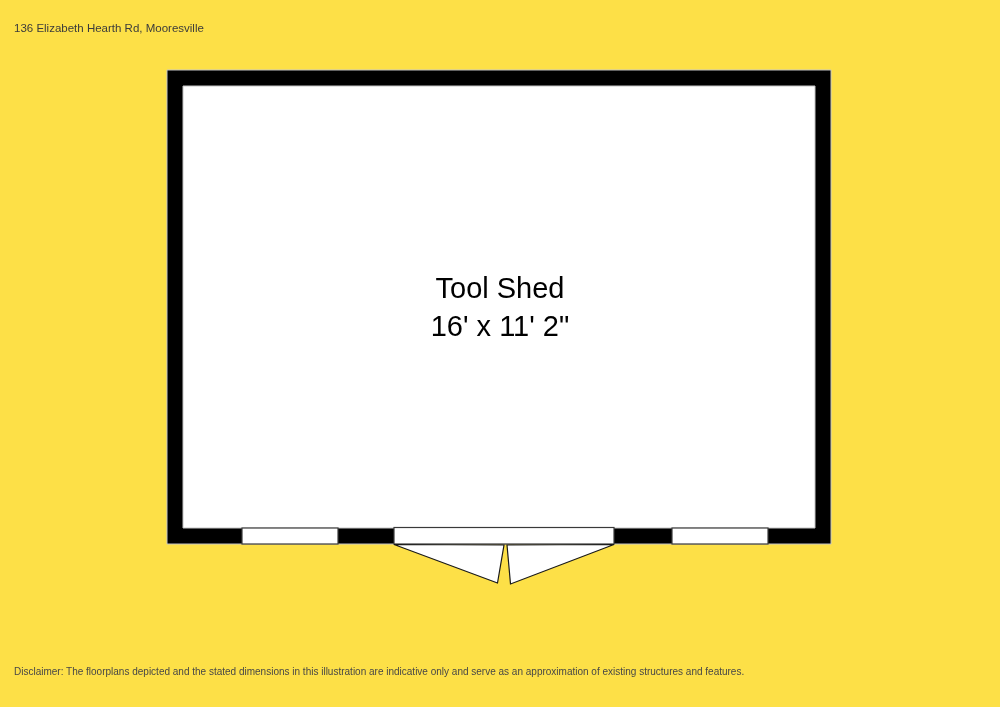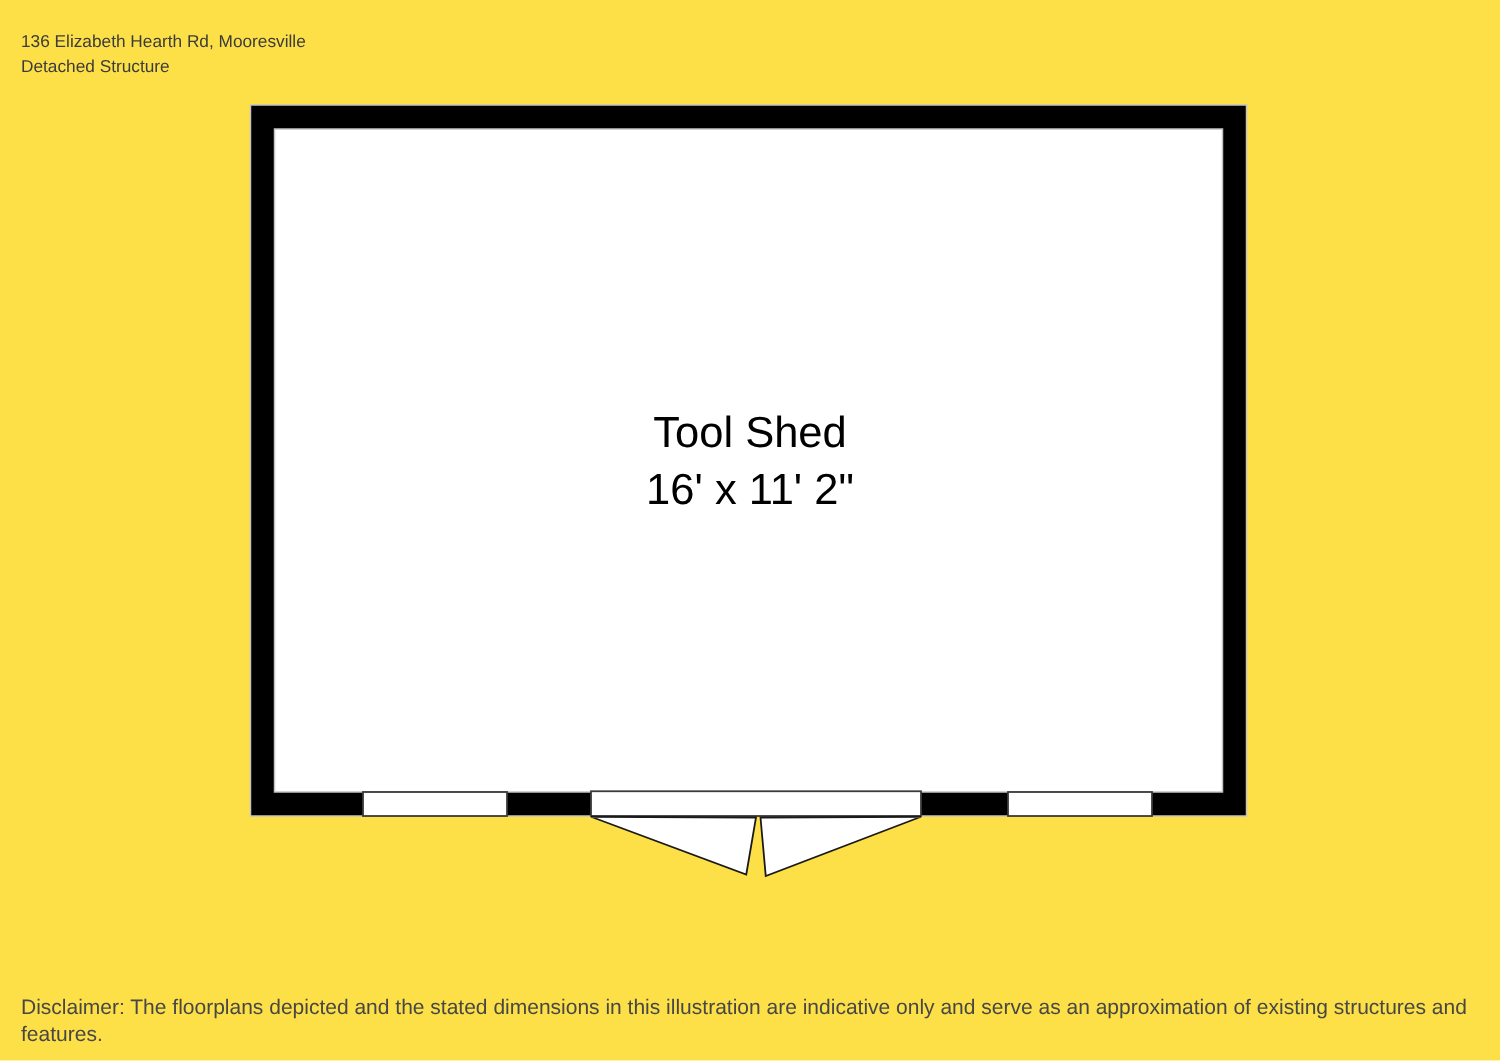--- a/index.html
+++ b/index.html
@@ -33,33 +33,32 @@
   .room-label {
     font-family: "Liberation Sans", sans-serif;
     font-size: 29px;
     fill: #000000;
     text-anchor: middle;
   }
   .disclaimer {
     position: absolute;
     left: 14px;
     top: 663px;
-    font-size: 14px;
+    font-size: 10px;
     line-height: 17.5px;
     color: #474747;
   }
 </style>
 </head>
 <body>
 
 <div class="page">
 
   <div class="header">
     <div>136 Elizabeth Hearth Rd, Mooresville</div>
-    <div>Detached Structure</div>
   </div>
 
   <svg class="floorplan-svg" viewBox="0 0 1000 707" xmlns="http://www.w3.org/2000/svg">
 
     <rect x="183" y="86" width="632" height="442" fill="#ffffff"></rect>
 
     <path d="M167,70 H831 V544 H167 Z M183,86 V528 H815 V86 Z" fill="#000000" fill-rule="evenodd" stroke="#c4c4c4" stroke-width="1"></path>
 
     <rect x="242" y="528" width="96" height="16" fill="#ffffff" stroke="#3a3a3a" stroke-width="1.2"></rect>
 

